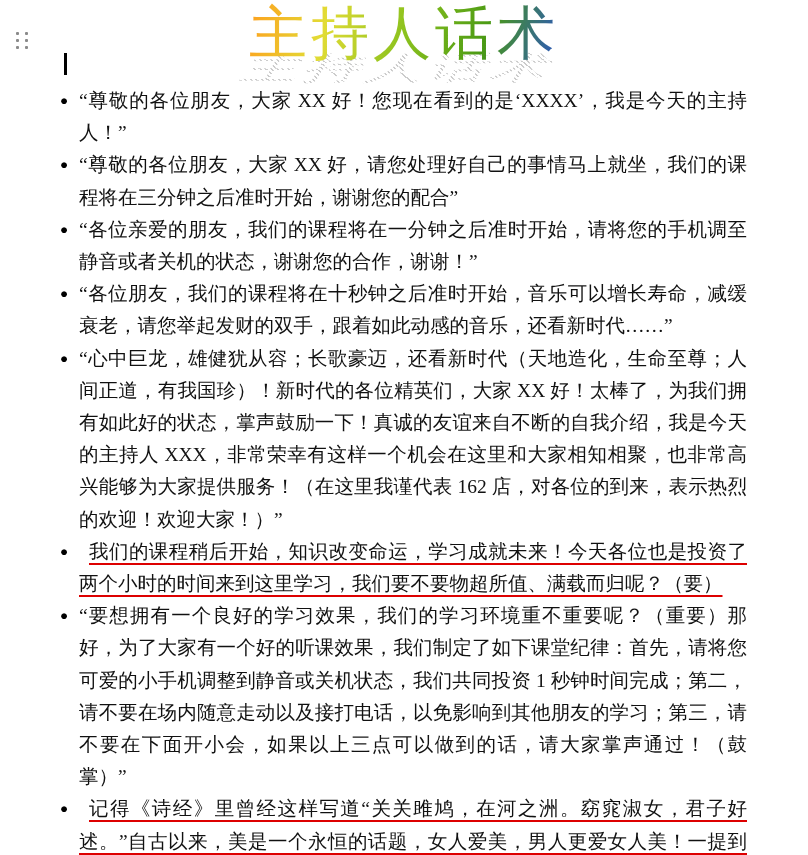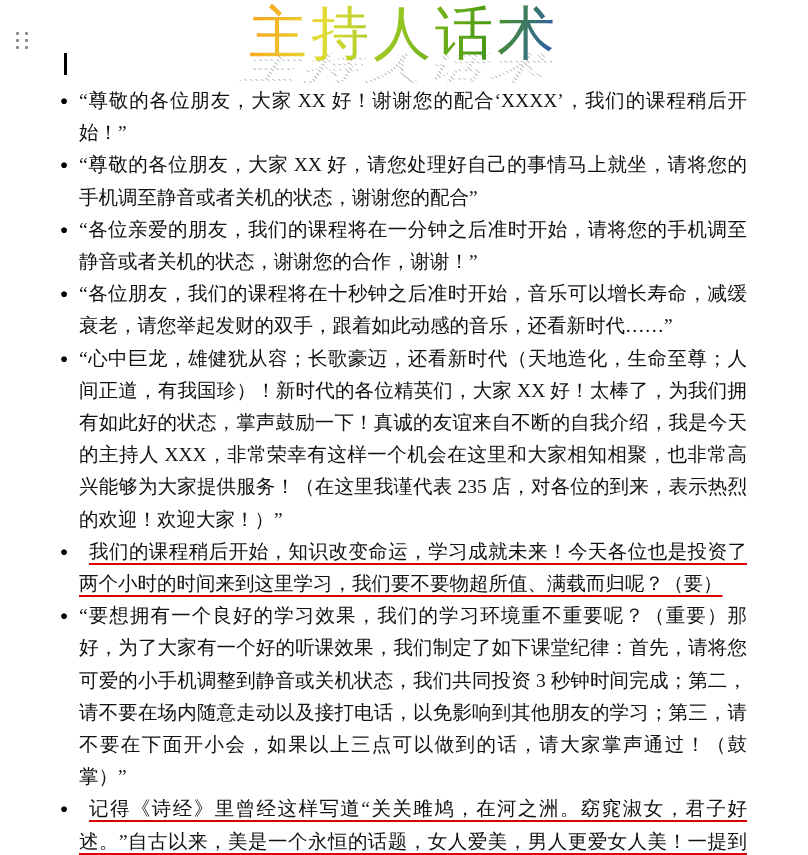--- a/index.html
+++ b/index.html
@@ -118,44 +118,44 @@
   <div class="title-layer title-shadow">主持人话术</div>
   <div class="title-layer title-main" style="background-image: linear-gradient(105deg, rgb(217, 79, 138), rgb(210, 42, 80), rgb(242, 102, 30), rgb(255, 157, 30), rgb(226, 220, 53), rgb(140, 194, 30), rgb(74, 154, 20), rgb(42, 82, 200), rgb(27, 63, 192), rgb(138, 47, 208), rgb(110, 0, 171));">主持人话术</div>
 </div>
 
 <div class="caret"></div>
 
 <div class="doc-body">
   <div id="paragraph-list">
       <div class="para">
         <span class="bullet">●</span>
-        <span class="ptext">“尊敬的各位朋友，大家 XX 好！谢谢您的配合‘XXXX’，我们的课程稍后开始！”</span>
+        <span class="ptext">“尊敬的各位朋友，大家 XX 好！您现在看到的是‘XXXX’，我是今天的主持人！”</span>
       </div>
       <div class="para">
         <span class="bullet">●</span>
-        <span class="ptext">“尊敬的各位朋友，大家 XX 好，请您处理好自己的事情马上就坐，请将您的手机调至静音或者关机的状态，谢谢您的配合”</span>
+        <span class="ptext">“尊敬的各位朋友，大家 XX 好，请您处理好自己的事情马上就坐，我们的课程将在三分钟之后准时开始，谢谢您的配合”</span>
       </div>
       <div class="para">
         <span class="bullet">●</span>
         <span class="ptext">“各位亲爱的朋友，我们的课程将在一分钟之后准时开始，请将您的手机调至静音或者关机的状态，谢谢您的合作，谢谢！”</span>
       </div>
       <div class="para">
         <span class="bullet">●</span>
         <span class="ptext">“各位朋友，我们的课程将在十秒钟之后准时开始，音乐可以增长寿命，减缓衰老，请您举起发财的双手，跟着如此动感的音乐，还看新时代……”</span>
       </div>
       <div class="para">
         <span class="bullet">●</span>
-        <span class="ptext">“心中巨龙，雄健犹从容；长歌豪迈，还看新时代（天地造化，生命至尊；人间正道，有我国珍）！新时代的各位精英们，大家 XX 好！太棒了，为我们拥有如此好的状态，掌声鼓励一下！真诚的友谊来自不断的自我介绍，我是今天的主持人 XXX，非常荣幸有这样一个机会在这里和大家相知相聚，也非常高兴能够为大家提供服务！（在这里我谨代表 235 店，对各位的到来，表示热烈的欢迎！欢迎大家！）”</span>
+        <span class="ptext">“心中巨龙，雄健犹从容；长歌豪迈，还看新时代（天地造化，生命至尊；人间正道，有我国珍）！新时代的各位精英们，大家 XX 好！太棒了，为我们拥有如此好的状态，掌声鼓励一下！真诚的友谊来自不断的自我介绍，我是今天的主持人 XXX，非常荣幸有这样一个机会在这里和大家相知相聚，也非常高兴能够为大家提供服务！（在这里我谨代表 162 店，对各位的到来，表示热烈的欢迎！欢迎大家！）”</span>
       </div>
       <div class="para">
         <span class="bullet">●</span>
         <span class="ptext redline spaced">我们的课程稍后开始，知识改变命运，学习成就未来！今天各位也是投资了两个小时的时间来到这里学习，我们要不要物超所值、满载而归呢？（要）</span>
       </div>
       <div class="para">
         <span class="bullet">●</span>
-        <span class="ptext">“要想拥有一个良好的学习效果，我们的学习环境重不重要呢？（重要）那好，为了大家有一个好的听课效果，我们制定了如下课堂纪律：首先，请将您可爱的小手机调整到静音或关机状态，我们共同投资 3 秒钟时间完成；第二，请不要在场内随意走动以及接打电话，以免影响到其他朋友的学习；第三，请不要在下面开小会，如果以上三点可以做到的话，请大家掌声通过！（鼓掌）”</span>
+        <span class="ptext">“要想拥有一个良好的学习效果，我们的学习环境重不重要呢？（重要）那好，为了大家有一个好的听课效果，我们制定了如下课堂纪律：首先，请将您可爱的小手机调整到静音或关机状态，我们共同投资 1 秒钟时间完成；第二，请不要在场内随意走动以及接打电话，以免影响到其他朋友的学习；第三，请不要在下面开小会，如果以上三点可以做到的话，请大家掌声通过！（鼓掌）”</span>
       </div>
       <div class="para">
         <span class="bullet">●</span>
         <span class="ptext redline spaced">记得《诗经》里曾经这样写道“关关雎鸠，在河之洲。窈窕淑女，君子好述。”自古以来，美是一个永恒的话题，女人爱美，男人更爱女人美！一提到美呢，很自然地就会想到化妆,我们今天的课题就和化妆有关,叫作“化妆品的秘密”。</span>
       </div>
     </div>
 </div>
 
 </body></html>

